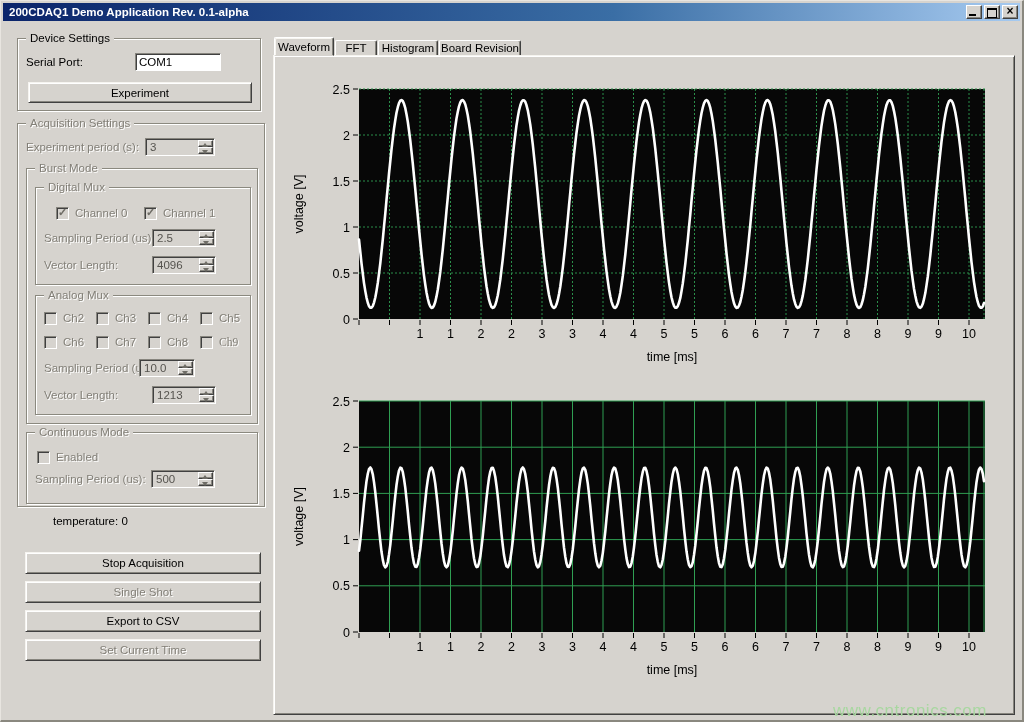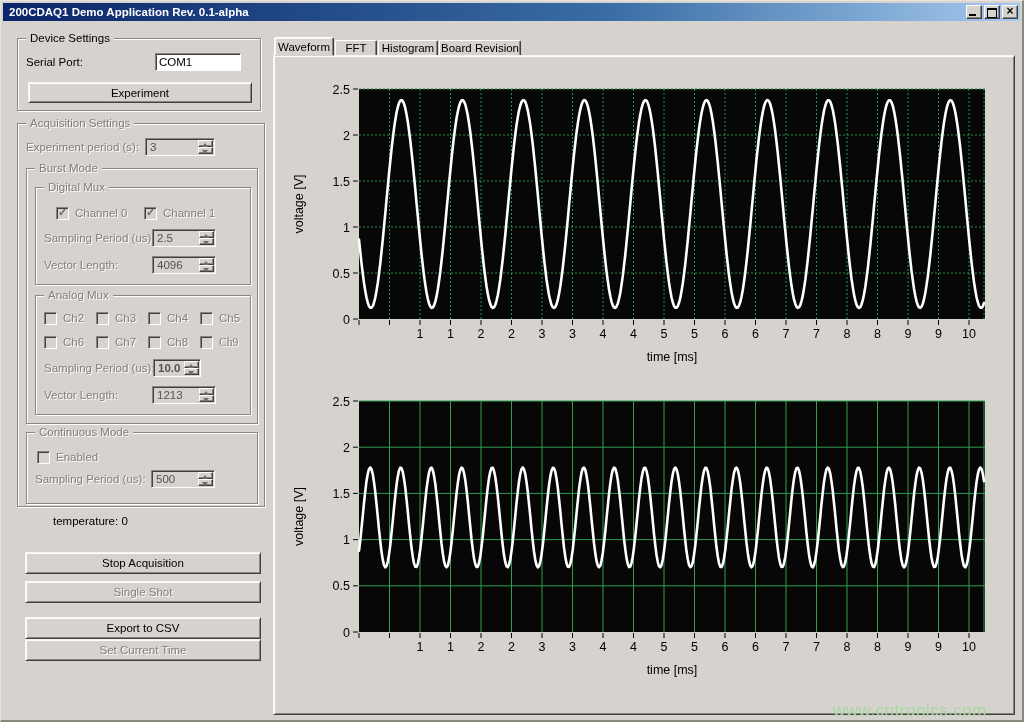--- a/index.html
+++ b/index.html
@@ -17,21 +17,21 @@
           box-shadow:inset -1px -1px 0 #87857e;box-sizing:border-box;padding:0;}
   .g-min{position:absolute;left:2px;bottom:2px;width:7px;height:2px;background:#000;}
   .g-max{position:absolute;left:2px;top:2px;width:8px;height:7px;border:1px solid #000;border-top-width:2px;}
   .g-close{position:absolute;left:0;top:-1px;width:14px;text-align:center;font-size:12px;font-weight:bold;line-height:13px;color:#000;}
   .group{position:absolute;border:1px solid #8b897f;box-shadow:inset 1px 1px 0 #fff,1px 1px 0 #fff;box-sizing:border-box;}
   .legend{position:absolute;top:-7px;left:8px;background:#d6d3ce;padding:0 4px;white-space:nowrap;}
   .dis{color:#827f77;text-shadow:1px 1px 0 #fff;}
   .lbl{position:absolute;white-space:nowrap;}
   .edit{position:absolute;background:#fff;border:1px solid;border-color:#87857e #fff #fff #87857e;
         box-shadow:inset 1px 1px 0 #404040;box-sizing:border-box;font-family:"Liberation Sans",sans-serif;
-        font-size:11.5px;padding:1px 3px;margin-left:20px;}
+        font-size:11.5px;padding:1px 3px;}
   .spinbox{position:absolute;background:#d6d3ce;border:1px solid;border-color:#87857e #fff #fff #87857e;
         box-shadow:inset 1px 1px 0 #404040;box-sizing:border-box;}
   .spinval{position:absolute;left:4px;top:2px;color:#55534e;}
   .spins{position:absolute;right:1px;top:1px;bottom:1px;width:15px;display:flex;flex-direction:column;}
   .spinbtn{flex:1;background:#d6d3ce;border:1px solid;border-color:#fff #404040 #404040 #fff;
         box-shadow:inset -1px -1px 0 #87857e;position:relative;padding:0;}
   .arr-up{position:absolute;left:3px;top:2px;width:0;height:0;border-left:3px solid transparent;border-right:3px solid transparent;border-bottom:4px solid #6f6d66;}
   .arr-dn{position:absolute;left:3px;top:2px;width:0;height:0;border-left:3px solid transparent;border-right:3px solid transparent;border-top:4px solid #6f6d66;}
   .cb{position:absolute;width:13px;height:13px;background:#d6d3ce;border:1px solid;
       border-color:#87857e #fff #fff #87857e;box-shadow:inset 1px 1px 0 #404040;box-sizing:border-box;}
@@ -142,21 +142,21 @@
           <span class="lbl dis" style="left:183px;top:16px;">Ch5</span>
         <span class="cb" style="left:8px;top:40px;"></span>
           <span class="lbl dis" style="left:27px;top:40px;">Ch6</span>
         <span class="cb" style="left:60px;top:40px;"></span>
           <span class="lbl dis" style="left:79px;top:40px;">Ch7</span>
         <span class="cb" style="left:112px;top:40px;"></span>
           <span class="lbl dis" style="left:131px;top:40px;">Ch8</span>
         <span class="cb" style="left:164px;top:40px;"></span>
           <span class="lbl dis" style="left:183px;top:40px;font-family:Liberation Serif, serif;">Ch9</span>
         <span class="lbl dis" style="left:8px;top:66px;">Sampling Period (us):</span>
-        <div class="spinbox" style="left:117px;top:63px;width:48px;height:18px;font-weight:bold;">
+        <div class="spinbox" style="left:103px;top:63px;width:56px;height:18px;">
           <span class="spinval">10.0</span>
           <span class="spins">
               <button class="spinbtn">
                 <i class="arr-up"></i>
               </button>
               <button class="spinbtn">
                 <i class="arr-dn"></i>
               </button>
             </span>
         </div>
@@ -191,21 +191,21 @@
             </button>
           </span>
       </div>
     </div>
   </div>
 
   <span class="lbl" style="left:52px;top:514px;">temperature: 0</span>
 
   <button class="btn dis" style="left:24px;top:580px;width:236px;height:22px;">Single Shot</button>
   <button class="btn" style="left:24px;top:551px;width:236px;height:22px;">Stop Acquisition</button>
-  <button class="btn" style="left:24px;top:609px;width:236px;height:22px;margin-top:7px;">Export to CSV</button>
+  <button class="btn" style="left:24px;top:609px;width:236px;height:22px;">Export to CSV</button>
   <button class="btn dis" style="left:24px;top:638px;width:236px;height:22px;">Set Current Time</button>
 
   <div class="tab active" style="left:273px;top:36px;width:60px;height:19px;line-height:18px;">Waveform</div>
   <div class="tab" style="left:334px;top:39px;width:42px;height:32px;line-height:15px;">FFT</div>
   <div class="tab" style="left:377px;top:39px;width:60px;height:16px;line-height:15px;">Histogram</div>
   <div class="tab" style="left:438px;top:39px;width:82px;height:16px;line-height:15px;">Board Revision</div>
   <div class="tabpage" style="left:272px;top:54px;width:740px;height:658px;"></div>
 
   <div class="chart" style="left:280px;top:78px;z-index:2;">
     <svg width="730" height="300">

